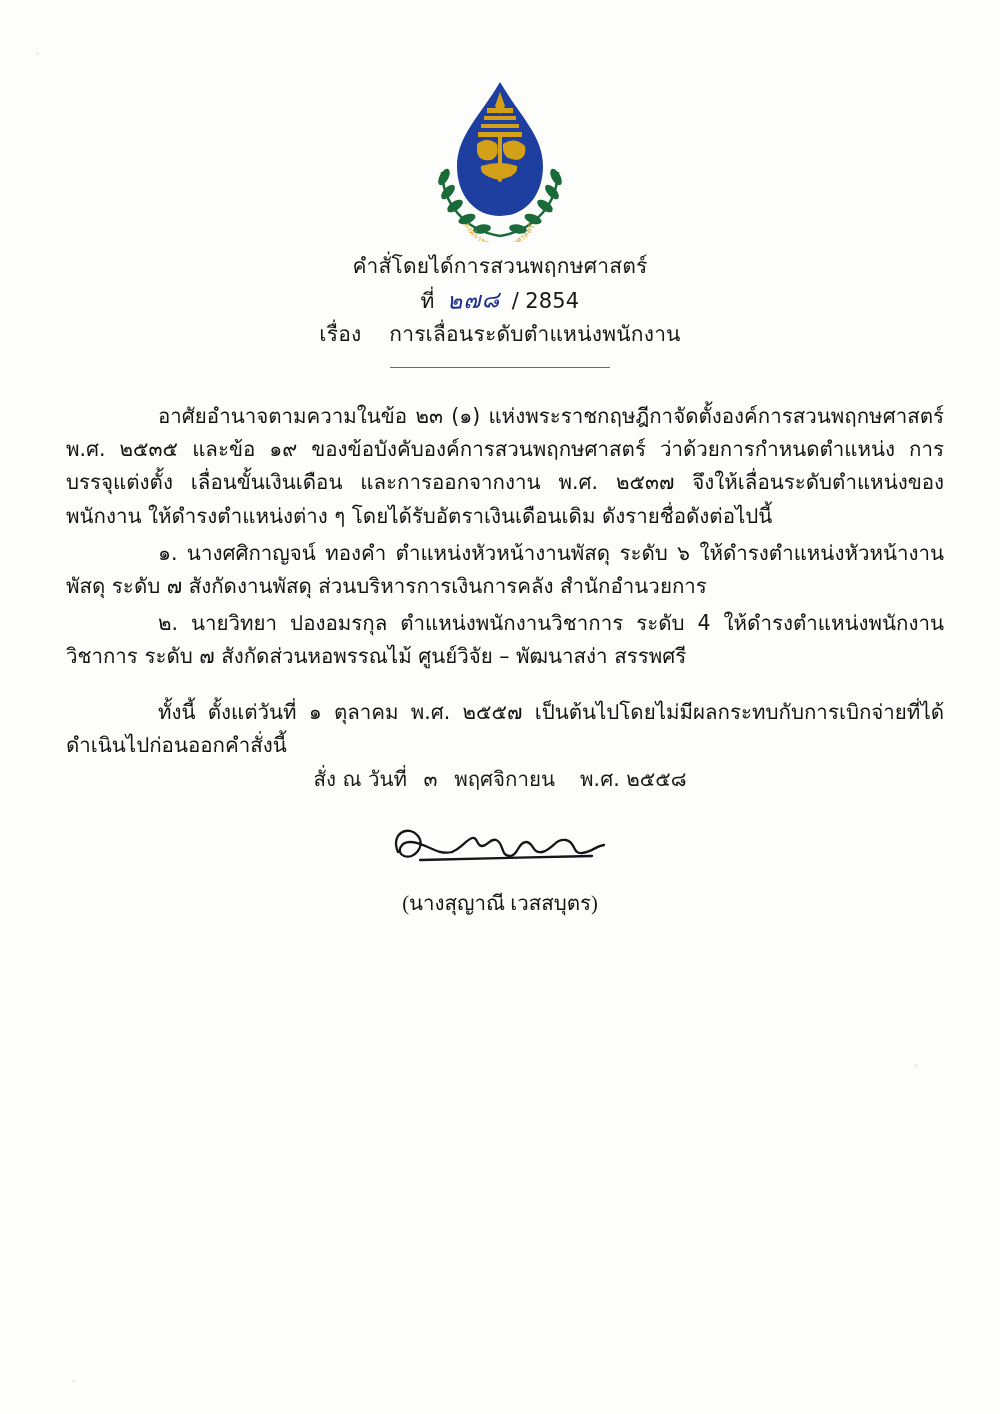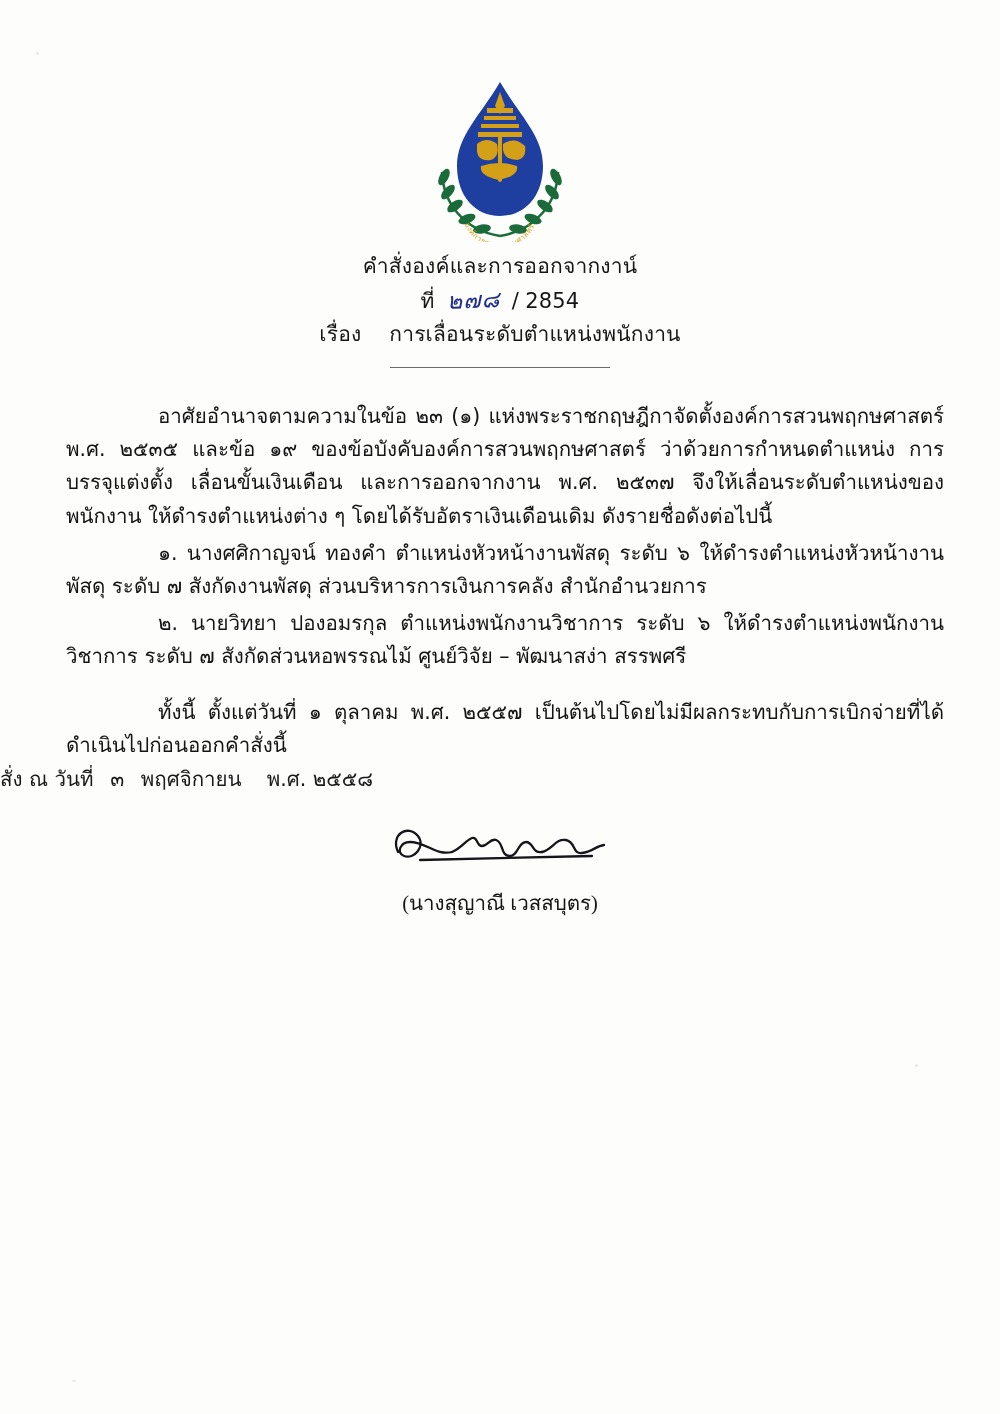--- a/index.html
+++ b/index.html
@@ -97,20 +97,21 @@
   .spacer-sm {
     height: 4px;
   }
 
   
   .issue-line {
     position: absolute;
     top: 762px;
     left: 0;
     width: 100%;
+    text-align: center;
     font-size: 20.5px;
   }
   .issue-line .num {
     color: #1a1a1a;
     padding: 0 10px;
   }
 
   
   .signature-area {
     position: absolute;
@@ -188,41 +189,41 @@
       </g>
 
       <path id="ringpath" d="M85 136 m-38 0 a38 38 0 1 0 76 0" fill="none"></path>
       <text font-size="7.5" fill="#d4a017" letter-spacing="0.4" font-family="'DejaVu Sans', sans-serif">
         <textPath href="#ringpath" startOffset="12%">องค์การสวนพฤกษศาสตร์</textPath>
       </text>
     </svg>
   </div>
 
   <div class="heading">
-    <div class="line">คำสั่งองค์และการออกจากงาน์</div>
+    <div class="line">คำสั่โดยได์การสวนพฤกษศาสตร์</div>
     <div class="line order-no-line">
       <span>ที่</span>
       <span class="handwritten-num">๒๗๘</span>
       <span>/</span>
       <span>2854</span>
     </div>
     <div class="line">
       <span>เรื่อง</span>
       <span style="display:inline-block;width:14px"></span>
       <span>การเลื่อนระดับตำแหน่งพนักงาน</span>
     </div>
     <div class="rule"></div>
   </div>
 
   <div class="body-text">
     <p class="para"><span class="indent-lg"></span><span>อาศัยอำนาจตามความในข้อ ๒๓ (๑)  แห่งพระราชกฤษฎีกาจัดตั้งองค์การสวนพฤกษศาสตร์ พ.ศ. ๒๕๓๕ และข้อ ๑๙ ของข้อบังคับองค์การสวนพฤกษศาสตร์ ว่าด้วยการกำหนดตำแหน่ง การบรรจุแต่งตั้ง เลื่อนขั้นเงินเดือน และการออกจากงาน พ.ศ. ๒๕๓๗ จึงให้เลื่อนระดับตำแหน่งของพนักงาน ให้ดำรงตำแหน่งต่าง ๆ โดยได้รับอัตราเงินเดือนเดิม ดังรายชื่อดังต่อไปนี้</span></p>
     <div class="spacer-sm"></div>
     <p class="para"><span class="indent-lg"></span><span>๑. นางศศิกาญจน์ ทองคำ  ตำแหน่งหัวหน้างานพัสดุ ระดับ ๖ ให้ดำรงตำแหน่งหัวหน้างานพัสดุ ระดับ ๗  สังกัดงานพัสดุ ส่วนบริหารการเงินการคลัง สำนักอำนวยการ</span></p>
     <div class="spacer-sm"></div>
-    <p class="para"><span class="indent-lg"></span><span>๒. นายวิทยา ปองอมรกุล  ตำแหน่งพนักงานวิชาการ ระดับ ๖ ให้ดำรงตำแหน่งพนักงานวิชาการ ระดับ ๗  สังกัดส่วนหอพรรณไม้ ศูนย์วิจัย – พัฒนาสง่า สรรพศรี</span></p>
+    <p class="para"><span class="indent-lg"></span><span>๒. นายวิทยา ปองอมรกุล  ตำแหน่งพนักงานวิชาการ ระดับ 4 ให้ดำรงตำแหน่งพนักงานวิชาการ ระดับ ๗  สังกัดส่วนหอพรรณไม้ ศูนย์วิจัย – พัฒนาสง่า สรรพศรี</span></p>
     <div class="spacer"></div>
     <p class="para"><span class="indent-lg"></span><span>ทั้งนี้ ตั้งแต่วันที่  ๑ ตุลาคม  พ.ศ. ๒๕๕๗  เป็นต้นไปโดยไม่มีผลกระทบกับการเบิกจ่ายที่ได้ดำเนินไปก่อนออกคำสั่งนี้</span></p>
   </div>
 
   <div class="issue-line">
     <span>สั่ง ณ วันที่</span>
     <span class="num">๓</span>
     <span>พฤศจิกายน</span>
     <span style="display:inline-block;width:12px"></span>
     <span>พ.ศ. ๒๕๕๘</span>

